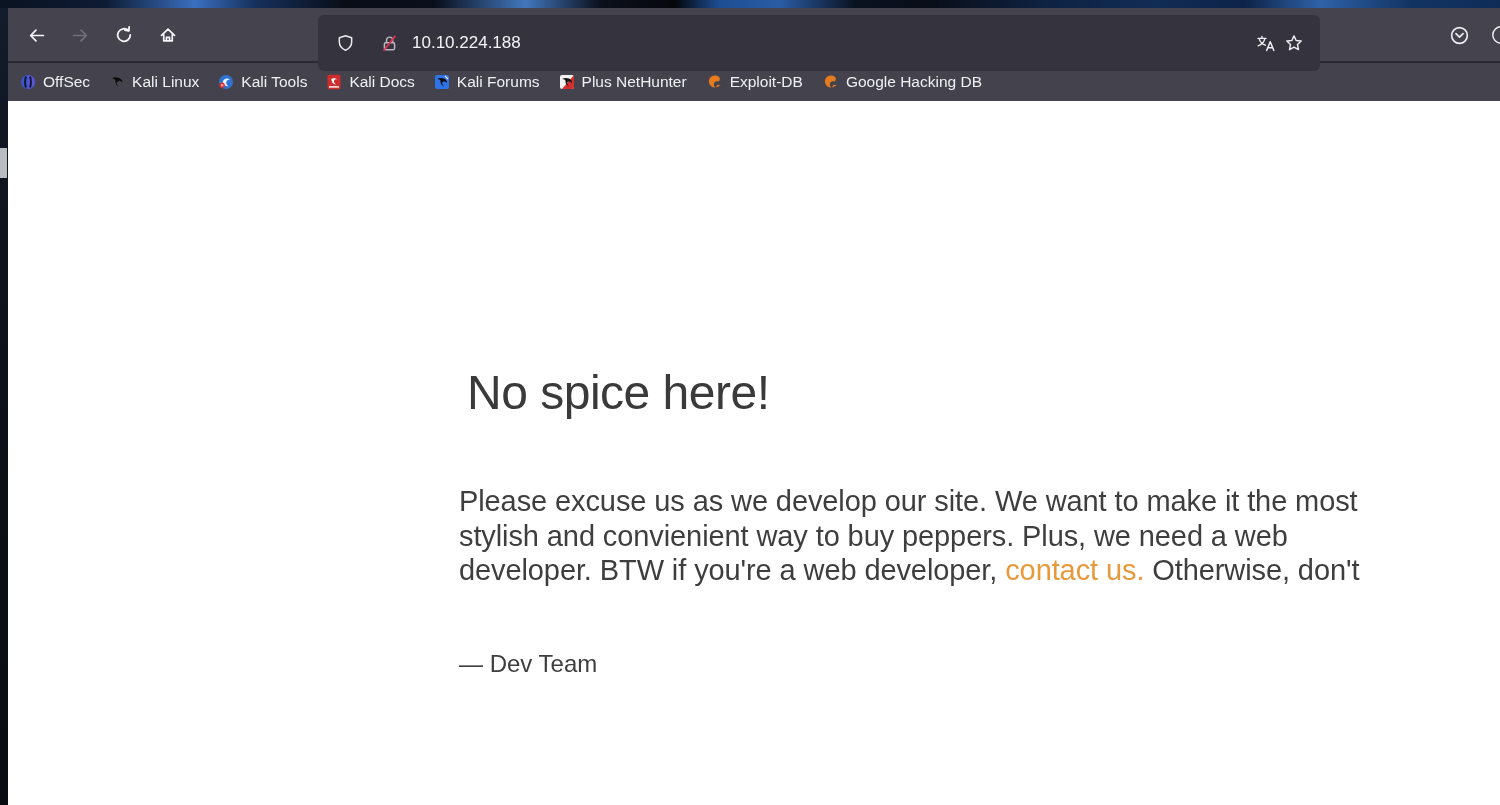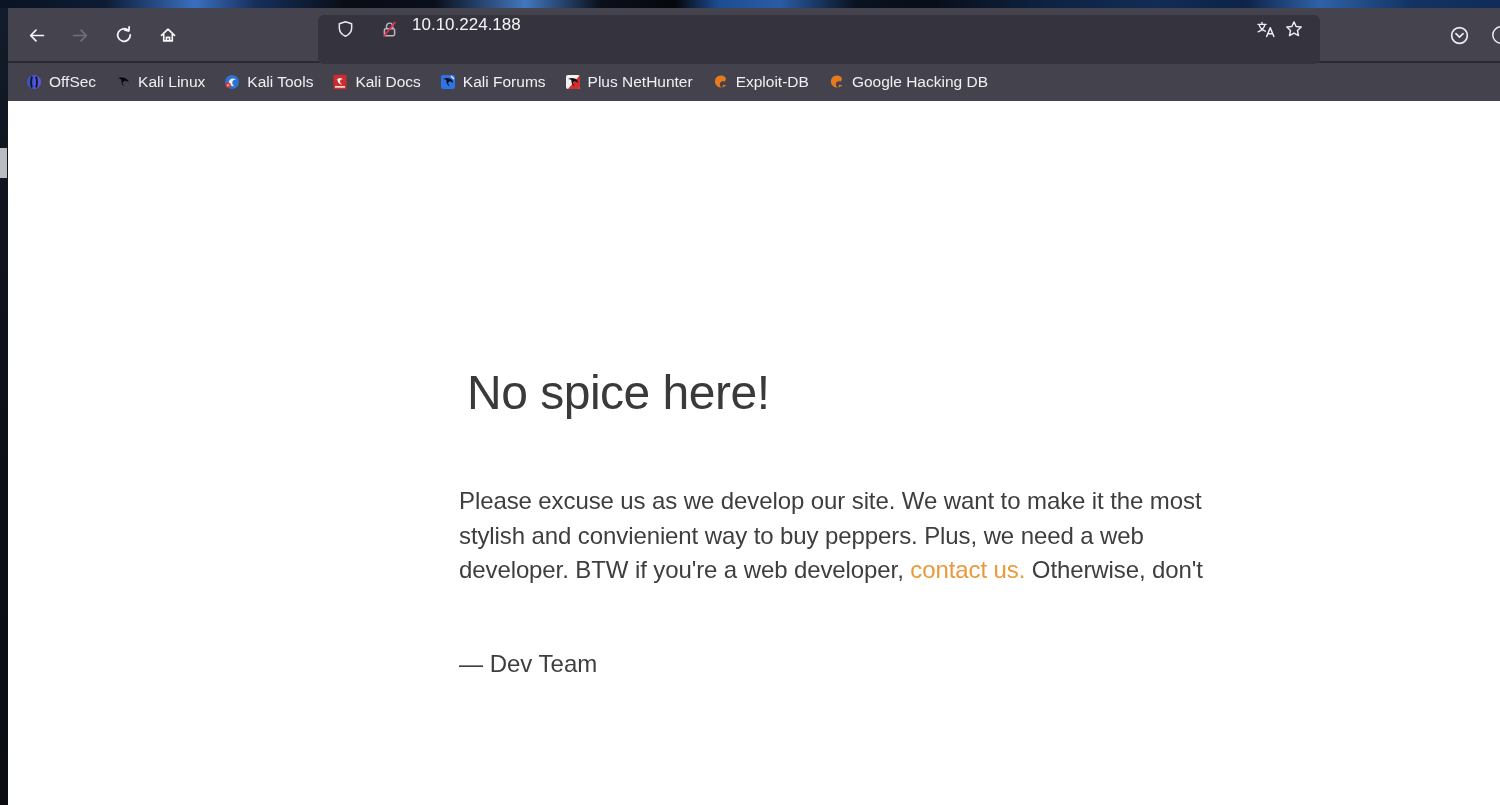--- a/index.html
+++ b/index.html
@@ -50,47 +50,47 @@
     font-size:26px;font-weight:300;line-height:1;
   }
   
   .navbar{height:53px;background:#45444e;position:relative;flex:none;border-bottom:1px solid #2c2b33;box-sizing:content-box;}
   .navbtn{
     position:absolute;top:9px;width:36px;height:36px;border-radius:4px;
     display:flex;align-items:center;justify-content:center;
   }
   .navbtn.back{left:10px;} .navbtn.fwd{left:54px;} .navbtn.reload{left:98px;} .navbtn.home{left:142px;}
   .urlbar{
-    position:absolute;left:310px;top:7px;width:1002px;height:49px;border-radius:6px;
-    background:#34333e;display:flex;box-sizing:border-box;
+    position:absolute;left:310px;top:7px;width:1002px;height:56px;border-radius:6px;
+    background:#34333e;display:flex;align-items:center;box-sizing:border-box;
     padding:0 12px 0 13px;
   }
   .urlbar .sep{width:16px;flex:none;}
   .urlbar .url{color:#f3f3f7;font-size:17px;margin-left:9px;white-space:nowrap;}
   .urlbar .spacer{flex:1;}
   .ubtn{width:28px;height:28px;display:flex;align-items:center;justify-content:center;border-radius:4px;flex:none;}
   .pocket{position:absolute;left:1434px;top:11px;width:34px;height:32px;display:flex;align-items:center;justify-content:center;border-radius:4px;}
   .account{position:absolute;left:1476px;top:11px;width:16px;height:32px;overflow:hidden;display:flex;align-items:center;}
   
   .bookbar{
     height:38px;background:#44434d;border-top:1px solid #2a2931;flex:none;
-    display:flex;align-items:center;padding-left:18px;gap:19px;box-sizing:content-box;
+    display:flex;align-items:center;padding-left:12px;gap:19px;box-sizing:content-box;
   }
   .bm{display:flex;align-items:center;gap:7px;flex:none;}
   .bm .lbl{color:#eef0f2;font-size:15.5px;white-space:nowrap;}
   .bm svg{display:block;}
   
   .content{flex:1;background:#ffffff;position:relative;}
   .content h1{
     position:absolute;left:451px;top:252px;margin:8px;
     font-size:48px;line-height:64px;font-weight:normal;color:#3a3a3a;letter-spacing:-0.5px;
   }
   .para{
     position:absolute;left:451px;top:383px;
-    font-size:24px;line-height:34.5px;color:#3e3e3e;letter-spacing:-0.1px;
+    font-size:29px;line-height:34.5px;color:#3e3e3e;letter-spacing:-0.1px;
   }
   .para a{text-decoration:none;cursor:pointer;}
   .signature{
     position:absolute;left:451px;top:549px;font-size:24px;color:#3e3e3e;
   }
   svg{flex:none;}
 </style>
 </head>
 <body>
 

